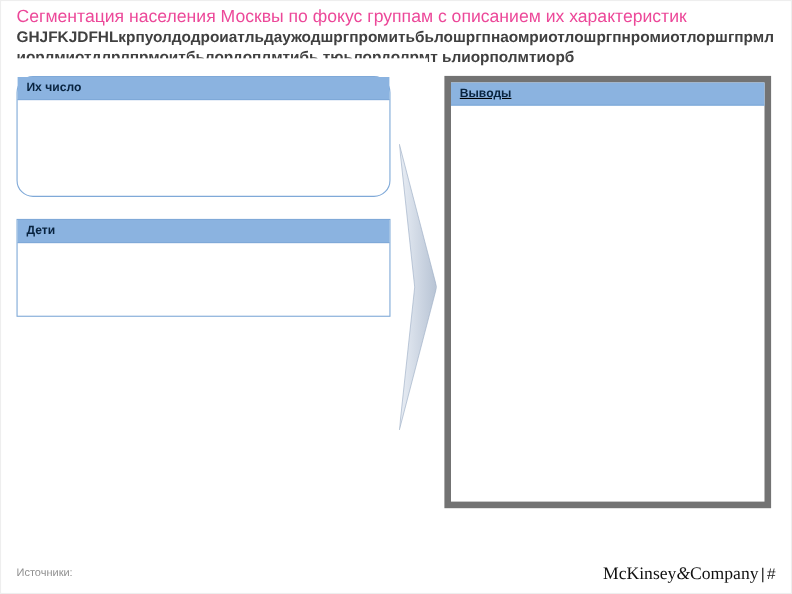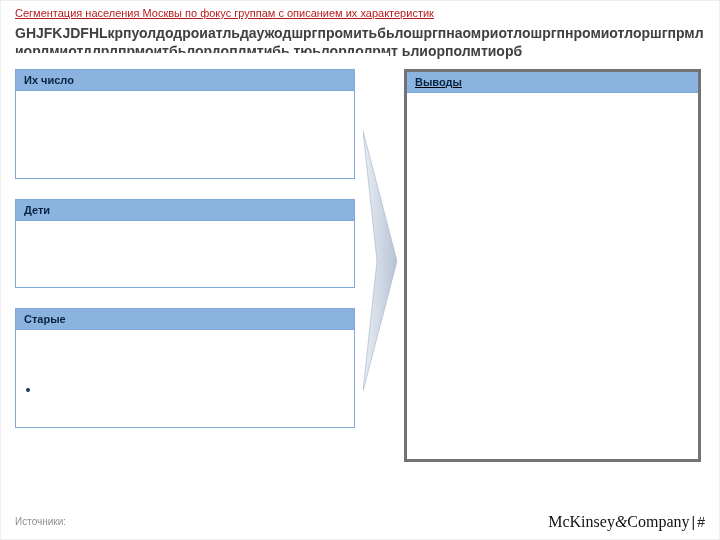--- a/index.html
+++ b/index.html
@@ -3,21 +3,21 @@
 <meta charset="utf-8">
 <style>
   * { box-sizing: border-box; margin: 0; padding: 0; }
   html, body { width: 720px; height: 540px; font-family: Arial, Helvetica, sans-serif; background: #fff; }
   .slide {
     width: 720px; height: 540px; position: relative; background: #fff;
     border: 1px solid #eee;
   }
   .tracker {
     position: absolute; top: 6px; left: 14px; right: 14px;
-    color: #b91c1c; font-size: 11px; letter-spacing: 0px; text-decoration: underline;
+    color: #ec4899; font-size: 16px; letter-spacing: 0px;
   }
   .headline {
     position: absolute; top: 24px; left: 14px; right: 14px;
     color: #404040; font-size: 14px; font-weight: bold; line-height: 1.25;
     word-break: break-all;
     max-height: 40px; overflow: hidden;
   }
   .headline-bg-fade {
     position: absolute; top: 52px; left: 14px; right: 330px; height: 18px;
     background: linear-gradient(#fff, #fff);
@@ -32,31 +32,31 @@
     display: flex; flex-direction: column;
   }
   .box .ttl {
     background: #8bb3e0;
     color: #08233f;
     font-size: 11px; font-weight: bold;
     padding: 4px 8px;
     border-bottom: 1px solid #7fa9d8;
   }
   .box .body { flex: 1; }
-  .box1 { height: 110px; }
+  .box1 { height: 110px; border-radius: 15px; }
   .box2 { height: 89px; }
   .box3 { height: 120px; }
   .box3 .body { position: relative; }
   .box3 .bullet {
     position: absolute; left: 10px; top: 58px;
     width: 4px; height: 4px; border-radius: 50%; background: #0b3d6b;
   }
   .right-box {
     position: absolute; left: 403px; top: 68px; width: 297px; height: 393px;
-    border: 3px solid #737373; background: #fff;
+    border: 6px solid #737373; background: #fff;
     display: flex; flex-direction: column; text-decoration: underline;
   }
   .right-box .ttl {
     background: #8bb3e0;
     color: #08233f;
     font-size: 11px; font-weight: bold;
     padding: 4px 8px;
     border-bottom: 1px solid #7fa9d8;
   }
   .arrow {
@@ -89,26 +89,20 @@
 
   <div class="left-col">
     <div class="box box1">
       <div class="ttl">Их число</div>
       <div class="body"></div>
     </div>
     <div class="box box2">
       <div class="ttl">Дети</div>
       <div class="body"></div>
     </div>
-    <div class="box box3">
-      <div class="ttl">Старые</div>
-      <div class="body">
-        <div class="bullet"></div>
-      </div>
-    </div>
   </div>
 
   <div class="arrow">
     <svg viewBox="0 0 34 260" preserveAspectRatio="none">
       <defs>
         <linearGradient id="g" x1="0" y1="0" x2="1" y2="0">
           <stop offset="0%" stop-color="#e9eef5"></stop>
           <stop offset="100%" stop-color="#b7c3d4"></stop>
         </linearGradient>
       </defs>

